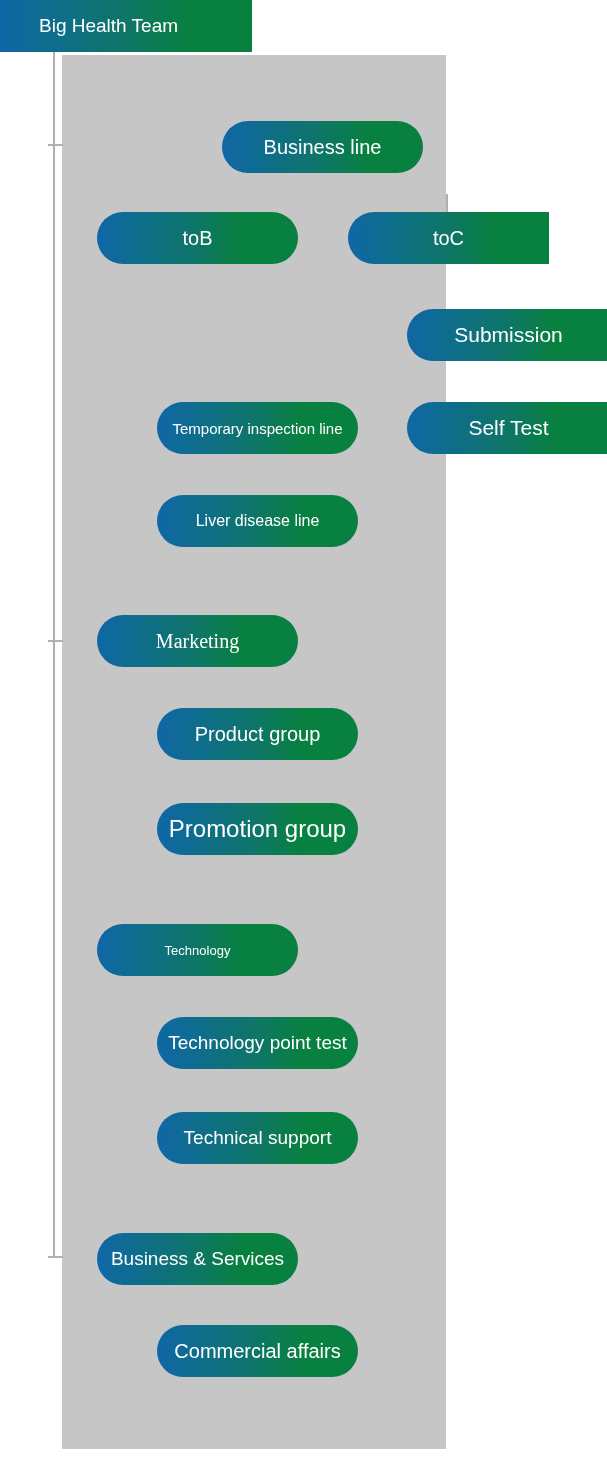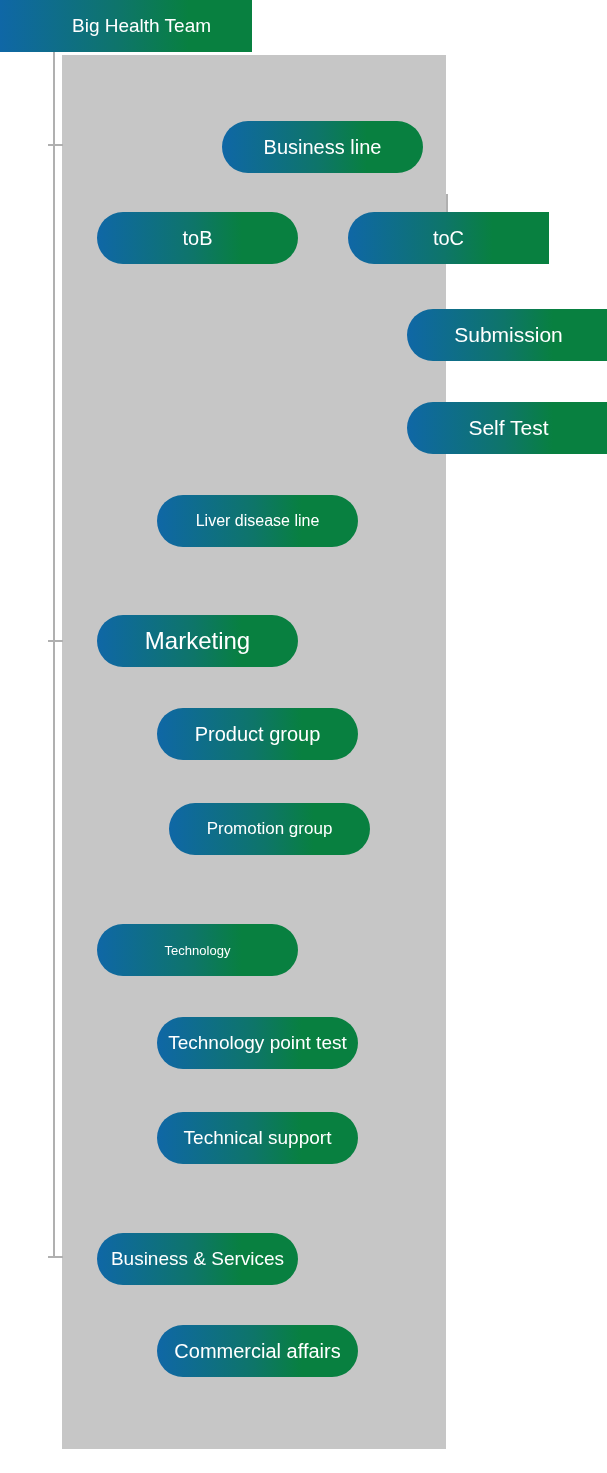--- a/index.html
+++ b/index.html
@@ -23,41 +23,41 @@
   .tick-2 { top:640px; }
   .tick-3 { top:1256px; }
   .stub-toc {
     position:absolute; left:446px; top:194px; width:2px; height:18px;
     background:#b0b0b0;
   }
   .header {
     position:absolute; left:0; top:0; width:252px; height:52px;
     background:linear-gradient(90deg,#0f67a6 0%,#0e7569 48%,#088040 75%,#088040 100%);
     color:#ffffff; display:flex; align-items:center;
-    padding-left:72px; box-sizing:border-box; font-size:19px;
+    padding-left:39px; box-sizing:border-box; font-size:19px;
   }
   .pill {
     position:absolute; height:52px; border-radius:26px;
     background:linear-gradient(90deg,#0f67a6 0%,#0e7569 48%,#088040 72%,#088040 100%);
     color:#ffffff; display:flex; align-items:center; justify-content:center;
     white-space:nowrap;
   }
   .flat-right { border-radius:26px 0 0 26px; }
 
   .n-business-line      { left:222px; top:121px;  width:201px; font-size:20px; }
   .n-tob                { left:97px;  top:212px;  width:201px; font-size:20px; }
   .n-toc                { left:348px; top:212px;  width:201px; font-size:20px; }
   .n-physical           { left:157px; top:310px;  width:201px; font-size:15px; }
   .n-submission         { left:407px; top:309px;  width:203px; font-size:21px; }
   .n-temporary          { left:157px; top:402px;  width:201px; font-size:15px; }
   .n-self-test          { left:407px; top:402px;  width:203px; font-size:21px; }
   .n-liver              { left:157px; top:495px;  width:201px; font-size:16px; }
-  .n-marketing          { left:97px;  top:615px;  width:201px; font-size:24px; }
+  .n-marketing          { left:97px;  top:615px;  width:201px; font-size:20px;font-family:Liberation Serif, serif; }
   .n-product            { left:157px; top:708px;  width:201px; font-size:20px; }
-  .n-promotion          { left:169px; top:803px;  width:201px; font-size:17px;align-items:center; }
+  .n-promotion          { left:157px; top:803px;  width:201px; font-size:24px;align-items:center; }
   .n-technology         { left:97px;  top:924px;  width:201px; font-size:13px; }
   .n-stagnation         { left:157px; top:1017px; width:201px; font-size:19px; }
   .n-technical          { left:157px; top:1112px; width:201px; font-size:19px; }
   .n-business-services  { left:97px;  top:1233px; width:201px; font-size:19px; }
   .n-commercial         { left:157px; top:1325px; width:201px; font-size:20px; }
   .n-customer           { left:155px; top:1421px; width:202px; font-size:20px; }
 </style>
 </head>
 <body>
 
@@ -85,20 +85,23 @@
 
   <div class="pill n-toc flat-right">
     <span>toC</span>
   </div>
 
 
   <div class="pill n-submission flat-right">
     <span>Submission</span>
   </div>
 
+  <div class="pill n-temporary">
+    <span>Temporary inspection line</span>
+  </div>
 
   <div class="pill n-self-test flat-right">
     <span>Self Test</span>
   </div>
 
   <div class="pill n-liver">
     <span>Liver disease line</span>
   </div>
 
   <div class="pill n-marketing">

